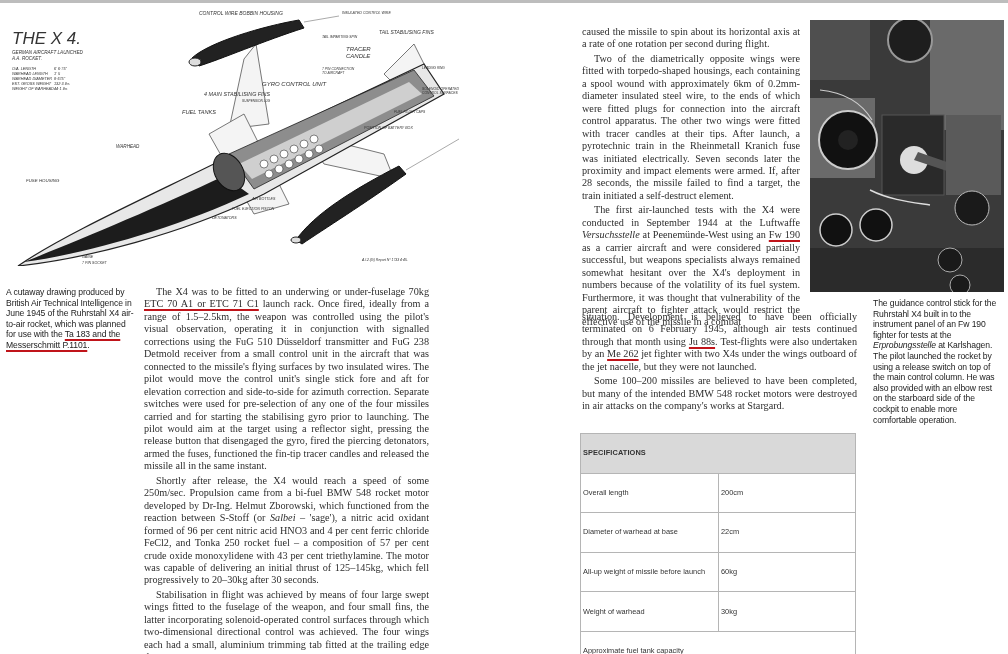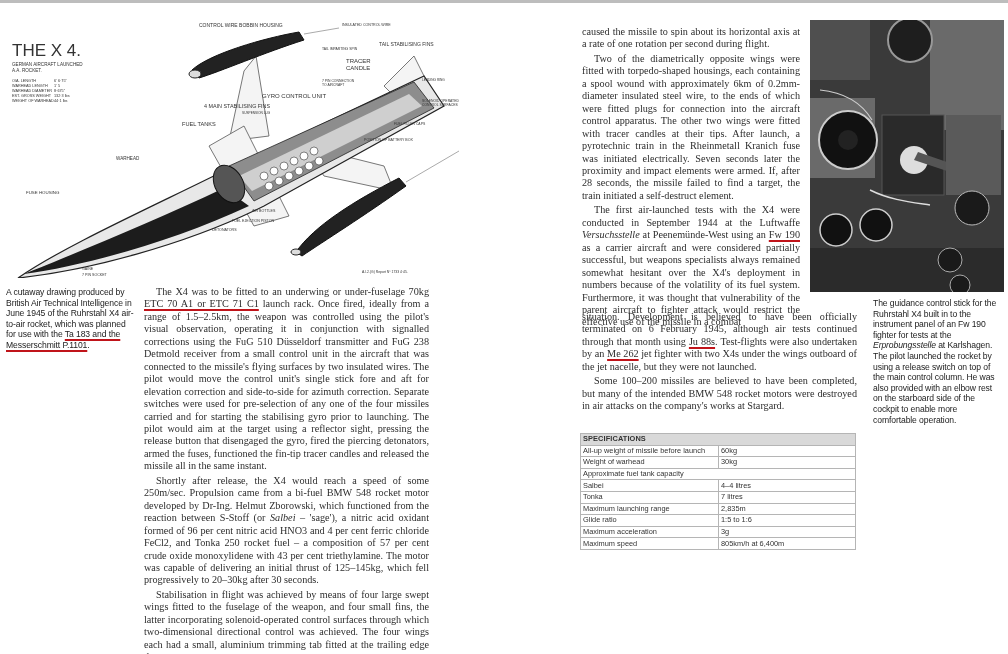--- a/index.html
+++ b/index.html
@@ -1,34 +1,34 @@
 <!DOCTYPE html>
 <html><head>
 <meta charset="utf-8">
 <style>
   html,body{margin:0;padding:0;background:#fff;}
   body{width:1008px;height:654px;position:relative;overflow:hidden;font-family:"Liberation Serif",serif;color:#2a2a2a;}
   .topbar{position:absolute;left:0;top:0;width:1008px;height:3px;background:#bdbdbd;}
-  .diagram{position:absolute;left:4px;top:16px;width:470px;height:262px;}
+  .diagram{position:absolute;left:4px;top:4px;width:470px;height:262px;font-style:italic;}
   .diagram svg{width:100%;height:100%;}
   .dlabel{font-family:"Liberation Sans",sans-serif;fill:#333;}
   .caption{position:absolute;font-family:"Liberation Sans",sans-serif;font-size:8.6px;line-height:10.6px;color:#222;letter-spacing:-0.1px;}
   .cap-left{left:6px;top:287px;width:128px;}
   .cap-right{left:873px;top:298px;width:130px;}
   .body-text{position:absolute;font-size:10.2px;line-height:12.45px;text-align:justify;color:#2d2d2d;}
   .col1{left:142px;top:284px;width:289px;}
   .col2a{left:580px;top:24px;width:222px;}
   .col2b{left:580px;top:309px;width:279px;}
   .body-text p{margin:2px;text-indent:12px;}
   .body-text p.noindent{text-indent:0;}
   .ul{text-decoration:underline;text-decoration-color:#c0141a;text-decoration-thickness:2px;text-underline-offset:2px;}
   .photo{position:absolute;left:810px;top:20px;width:194px;height:272px;background:#333;overflow:hidden;}
   .photo svg{width:100%;height:100%;}
   table.spec{position:absolute;left:580px;top:433px;width:276px;border-collapse:collapse;font-family:"Liberation Sans",sans-serif;font-size:7.4px;color:#333;}
-  table.spec td{border:1px solid #b5b5b5;padding:0 2px;height:10.6px;line-height:10px;white-space:nowrap;}
+  table.spec td{border:1px solid #b5b5b5;padding:14px 2px;height:10.6px;line-height:10px;white-space:nowrap;}
   table.spec td.k{width:133px;}
   table.spec tr.head td{background:#d9d9d9;font-weight:bold;letter-spacing:0.1px;}
 </style>
 </head>
 <body>
 
 <div class="topbar"></div>
 
 <div class="diagram">
   <svg viewBox="0 0 470 262">
@@ -164,20 +164,28 @@
   </svg>
 </div>
 
 <div class="caption cap-right"><span>The guidance control stick for the Ruhrstahl X4 built in to the instrument panel of an Fw 190 fighter for tests at the </span><em>Erprobungsstelle</em><span> at Karlshagen. The pilot launched the rocket by using a release switch on top of the main control column. He was also provided with an elbow rest on the starboard side of the cockpit to enable more comfortable operation.</span></div>
 
 <table class="spec">
   <tbody id="spec-body">
     <tr class="head">
         <td colspan="2">SPECIFICATIONS</td>
       </tr>
+  <tr>
+        <td class="k">Overall length</td>
+        <td>200cm</td>
+      </tr>
+      <tr>
+        <td class="k">Diameter of warhead at base</td>
+        <td>22cm</td>
+      </tr>
       <tr>
         <td class="k">All-up weight of missile before launch</td>
         <td>60kg</td>
       </tr>
       <tr>
         <td class="k">Weight of warhead</td>
         <td>30kg</td>
       </tr>
       <tr>
         <td colspan="2">Approximate fuel tank capacity</td>

